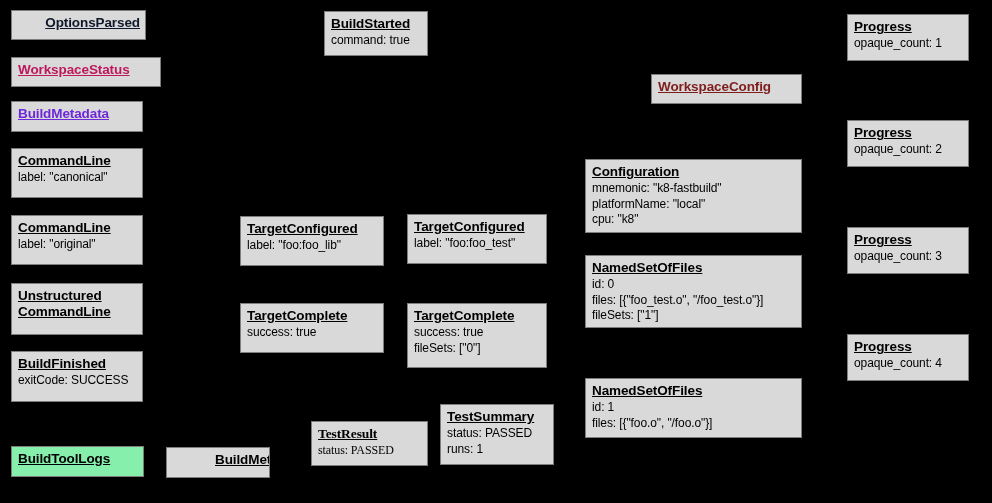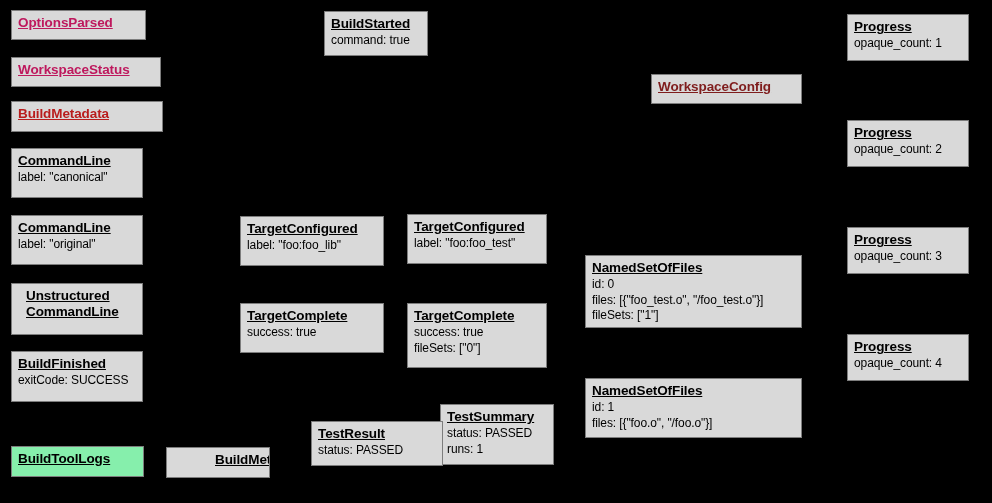--- a/index.html
+++ b/index.html
@@ -30,64 +30,69 @@
     font-weight: bold;
     font-size: 13.5px;
     text-decoration: underline;
     text-underline-offset: 1px;
     letter-spacing: -0.1px;
     white-space: nowrap;
     line-height: 1.18;
   }
   .node .title.wrap {
     white-space: normal;
-    margin-left: 8px;
   }
   .node .attr {
     display: block;
     font-size: 12px;
     font-weight: normal;
     text-decoration: none;
     white-space: nowrap;
     letter-spacing: -0.1px;
     line-height: 1.22;
     margin-top: 1px;
   }
 </style>
 </head>
 <body>
 
 <div id="canvas" style="background: rgb(0, 0, 0);">
-    <div class="node" style="left: 11px; top: 10px; width: 135px; height: 30px; background: rgb(217, 217, 217); border-color: rgb(125, 125, 125); color: #be185d;">
+    <div class="node" style="left: 11px; top: 10px; width: 135px; height: 30px; background: rgb(217, 217, 217); border-color: rgb(125, 125, 125); color: #0f172a; text-align: right;">
       <span class="title">OptionsParsed</span>
     </div>
     <div class="node" style="left: 300px; top: 11px; width: 104px; height: 45px; background: rgb(217, 217, 217); border-color: rgb(125, 125, 125); color: rgb(0, 0, 0); margin-left: 24px;">
       <span class="title">BuildStarted</span>
       <span class="attr">command: true</span>
     </div>
     <div class="node" style="left: 847px; top: 14px; width: 122px; height: 47px; background: rgb(217, 217, 217); border-color: rgb(125, 125, 125); color: rgb(0, 0, 0);">
       <span class="title">Progress</span>
       <span class="attr">opaque_count: 1</span>
     </div>
     <div class="node" style="left: 11px; top: 57px; width: 150px; height: 30px; background: rgb(217, 217, 217); border-color: rgb(125, 125, 125); color: #be185d;">
       <span class="title">WorkspaceStatus</span>
     </div>
     <div class="node" style="left: 651px; top: 74px; width: 151px; height: 30px; background: rgb(217, 217, 217); border-color: rgb(125, 125, 125); color: #7f1d1d;">
       <span class="title">WorkspaceConfig</span>
     </div>
-    <div class="node" style="left: 11px; top: 101px; width: 152px; height: 31px; background: rgb(217, 217, 217); border-color: rgb(125, 125, 125); color: #b91c1c;">
+    <div class="node" style="left: 11px; top: 101px; width: 132px; height: 31px; background: rgb(217, 217, 217); border-color: rgb(125, 125, 125); color: #6d28d9;">
       <span class="title">BuildMetadata</span>
     </div>
     <div class="node" style="left: 847px; top: 120px; width: 122px; height: 47px; background: rgb(217, 217, 217); border-color: rgb(125, 125, 125); color: rgb(0, 0, 0);">
       <span class="title">Progress</span>
       <span class="attr">opaque_count: 2</span>
     </div>
     <div class="node" style="left: 11px; top: 148px; width: 132px; height: 50px; background: rgb(217, 217, 217); border-color: rgb(125, 125, 125); color: rgb(0, 0, 0);">
       <span class="title">CommandLine</span>
       <span class="attr">label: "canonical"</span>
+    </div>
+    <div class="node" style="left: 585px; top: 159px; width: 217px; height: 74px; background: rgb(217, 217, 217); border-color: rgb(125, 125, 125); color: rgb(0, 0, 0);">
+      <span class="title">Configuration</span>
+      <span class="attr">mnemonic: "k8-fastbuild"</span>
+      <span class="attr">platformName: "local"</span>
+      <span class="attr">cpu: "k8"</span>
     </div>
     <div class="node" style="left: 240px; top: 216px; width: 144px; height: 50px; background: rgb(217, 217, 217); border-color: rgb(125, 125, 125); color: rgb(0, 0, 0);">
       <span class="title">TargetConfigured</span>
       <span class="attr">label: "foo:foo_lib"</span>
     </div>
     <div class="node" style="left: 407px; top: 214px; width: 140px; height: 50px; background: rgb(217, 217, 217); border-color: rgb(125, 125, 125); color: rgb(0, 0, 0);">
       <span class="title">TargetConfigured</span>
       <span class="attr">label: "foo:foo_test"</span>
     </div>
     <div class="node" style="left: 11px; top: 215px; width: 132px; height: 50px; background: rgb(217, 217, 217); border-color: rgb(125, 125, 125); color: rgb(0, 0, 0);">
@@ -127,21 +132,21 @@
     <div class="node" style="left: 585px; top: 378px; width: 217px; height: 60px; background: rgb(217, 217, 217); border-color: rgb(125, 125, 125); color: rgb(0, 0, 0);">
       <span class="title">NamedSetOfFiles</span>
       <span class="attr">id: 1</span>
       <span class="attr">files: [{"foo.o", "/foo.o"}]</span>
     </div>
     <div class="node" style="left: 440px; top: 404px; width: 114px; height: 61px; background: rgb(217, 217, 217); border-color: rgb(125, 125, 125); color: rgb(0, 0, 0);">
       <span class="title">TestSummary</span>
       <span class="attr">status: PASSED</span>
       <span class="attr">runs: 1</span>
     </div>
-    <div class="node" style="left: 311px; top: 421px; width: 132px; height: 45px; background: rgb(217, 217, 217); border-color: rgb(125, 125, 125); color: rgb(0, 0, 0);">
+    <div class="node" style="left: 311px; top: 421px; width: 117px; height: 45px; background: rgb(217, 217, 217); border-color: rgb(125, 125, 125); color: rgb(0, 0, 0); font-family: Liberation Serif, serif;">
       <span class="title">TestResult</span>
       <span class="attr">status: PASSED</span>
     </div>
     <div class="node" style="left: 11px; top: 446px; width: 133px; height: 31px; background: #86efac; border-color: rgb(125, 125, 125); color: rgb(0, 0, 0);">
       <span class="title">BuildToolLogs</span>
     </div>
     <div class="node" style="left: 166px; top: 447px; width: 104px; height: 31px; background: rgb(217, 217, 217); border-color: rgb(125, 125, 125); color: rgb(0, 0, 0); padding-left: 48px;">
       <span class="title">BuildMetrics</span>
     </div>
   </div>

